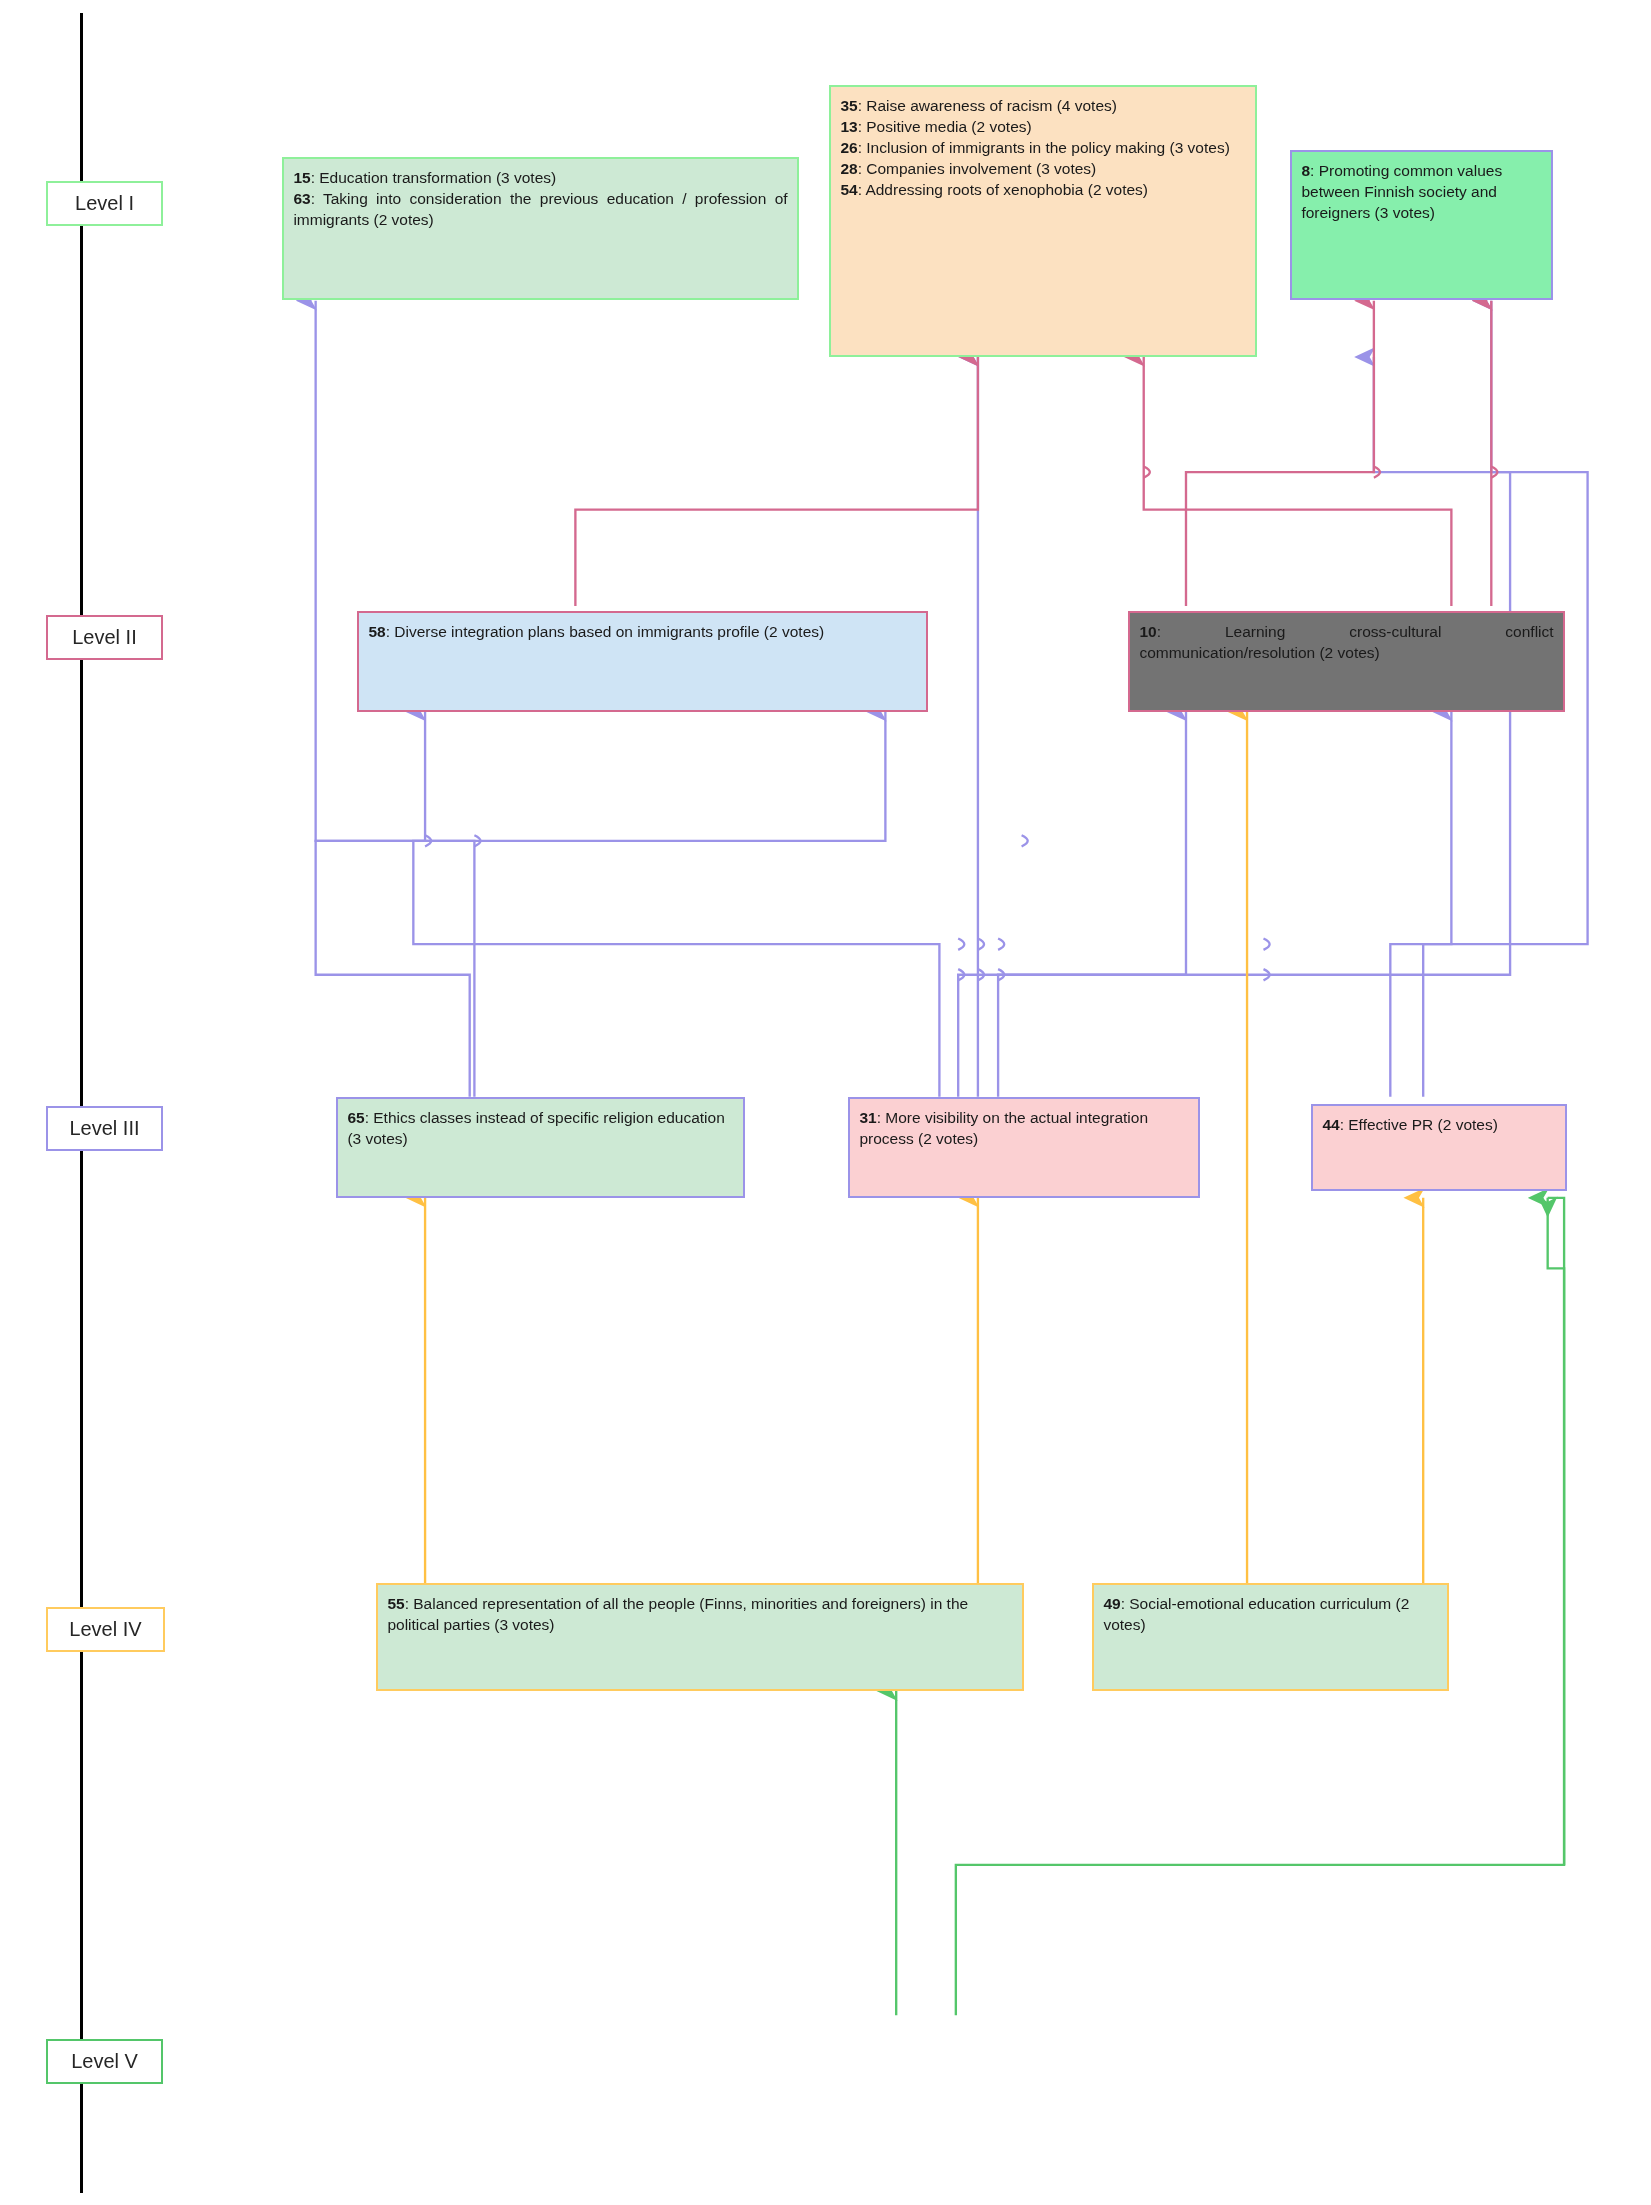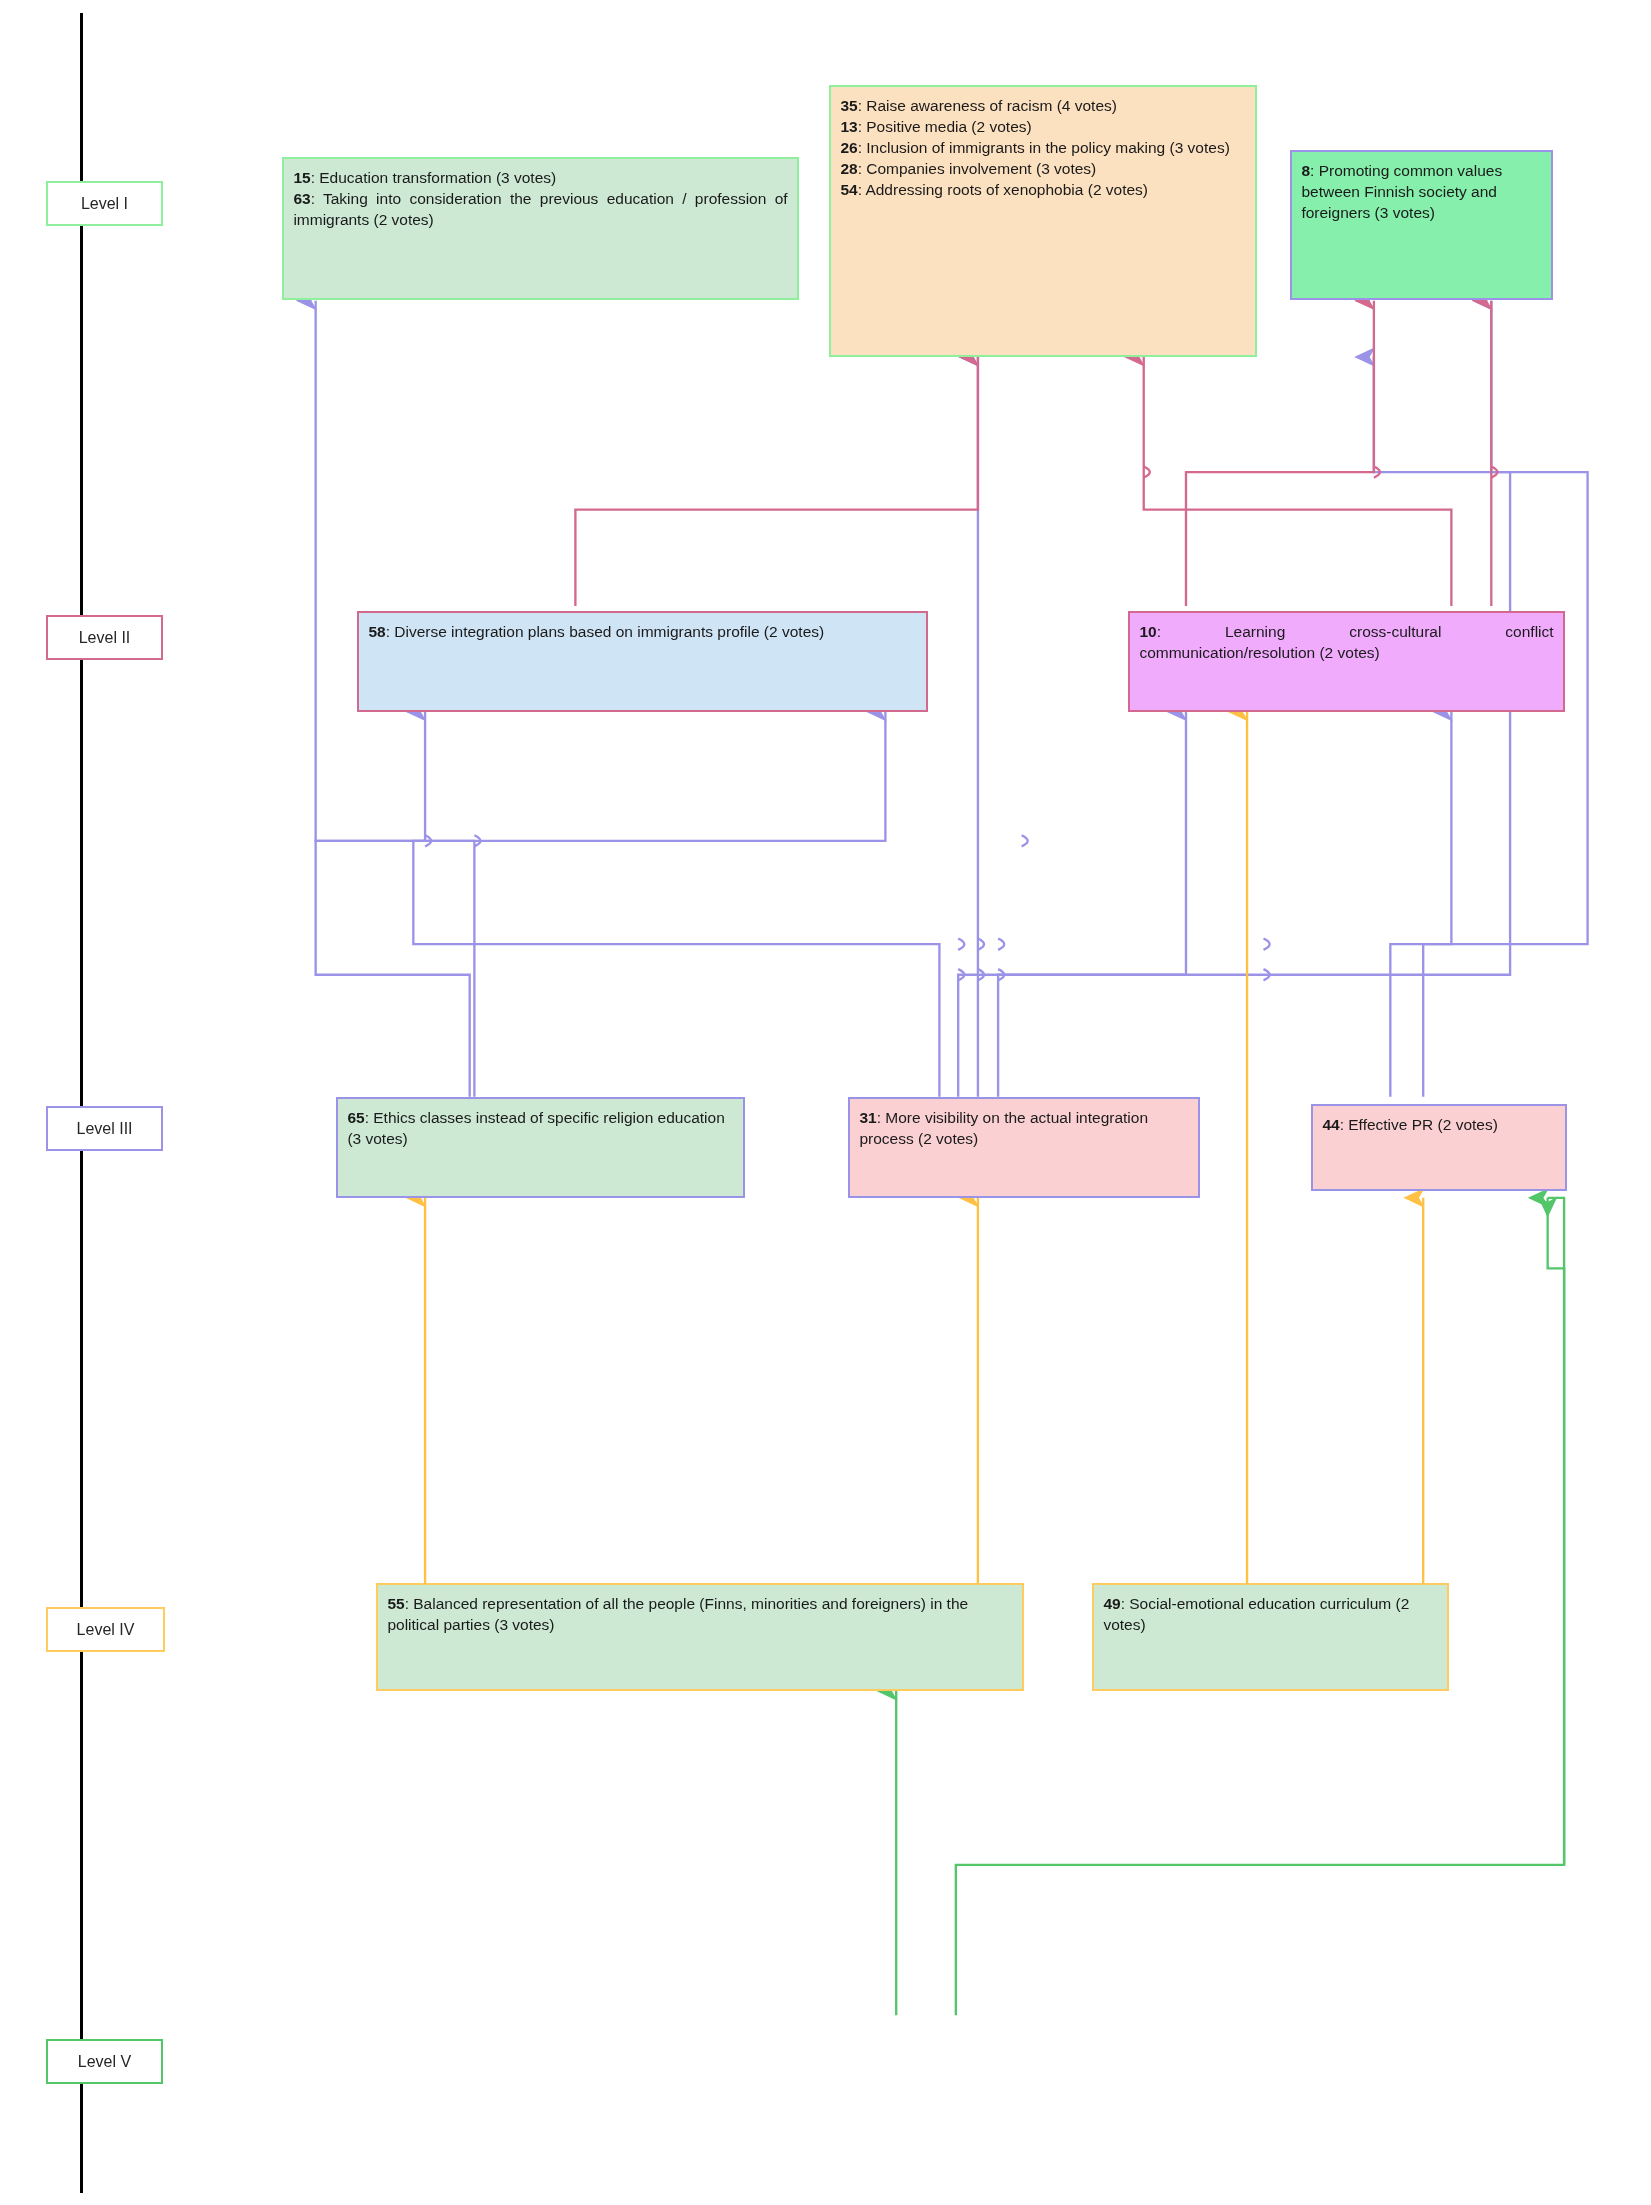--- a/index.html
+++ b/index.html
@@ -1,21 +1,21 @@
 <!DOCTYPE html>
 <html style="font-size:7.5px"><head>
 <meta charset="utf-8">
 <style>
   html,body{margin:0;padding:0;background:#ffffff;}
   body{font-family:"Liberation Sans", sans-serif;}
   #stage{position:relative;width:1651px;height:2205px;background:#fff;overflow:hidden;}
   #edges{position:absolute;left:0;top:0;width:1651px;height:2205px;}
   .divider{position:absolute;background:#000;}
   .lvl{position:absolute;background:#fff;display:flex;align-items:center;justify-content:center;
-       font-size:16px;color:#262626;box-sizing:border-box;}
+       font-size:20px;color:#262626;box-sizing:border-box;}
   .node{position:absolute;box-sizing:border-box;padding:7.5px 9.4px;font-size:15.5px;line-height:1.36;
         color:#1a1a1a;text-align:justify;overflow:hidden;}
   .node b{font-weight:bold;}
   .node .ln{display:block;}
   .ctr{text-align:left;}
 </style>
 </head>
 <body>
 
 <div id="stage">
@@ -145,21 +145,21 @@
       <b>8</b><span>: </span><span>Promoting common values between Finnish society and foreigners (3 votes)</span>
     </span>
   </div>
 
   <div class="node" style="left:357px;top:611px;width:571px;height:101px;background:#cfe4f5;border:2.8px solid #d4698f;">
     <span class="ln">
       <b>58</b><span>: </span><span>Diverse integration plans based on immigrants profile (2 votes)</span>
     </span>
   </div>
 
-  <div class="node" style="left:1128px;top:611px;width:437px;height:101px;background:#f0abfc;border:2.8px solid #d4698f;">
+  <div class="node" style="left:1128px;top:611px;width:437px;height:101px;background:#737373;border:2.8px solid #d4698f;">
     <span class="ln">
       <b>10</b><span>: </span><span>Learning cross-cultural conflict communication/resolution (2 votes)</span>
     </span>
   </div>
 
   <div class="node ctr" style="left:336px;top:1097px;width:409px;height:101px;background:#cde9d4;border:2.8px solid #9b93e8;">
     <span class="ln">
       <b>65</b><span>: </span><span>Ethics classes instead of specific religion education (3 votes)</span>
     </span>
   </div>

